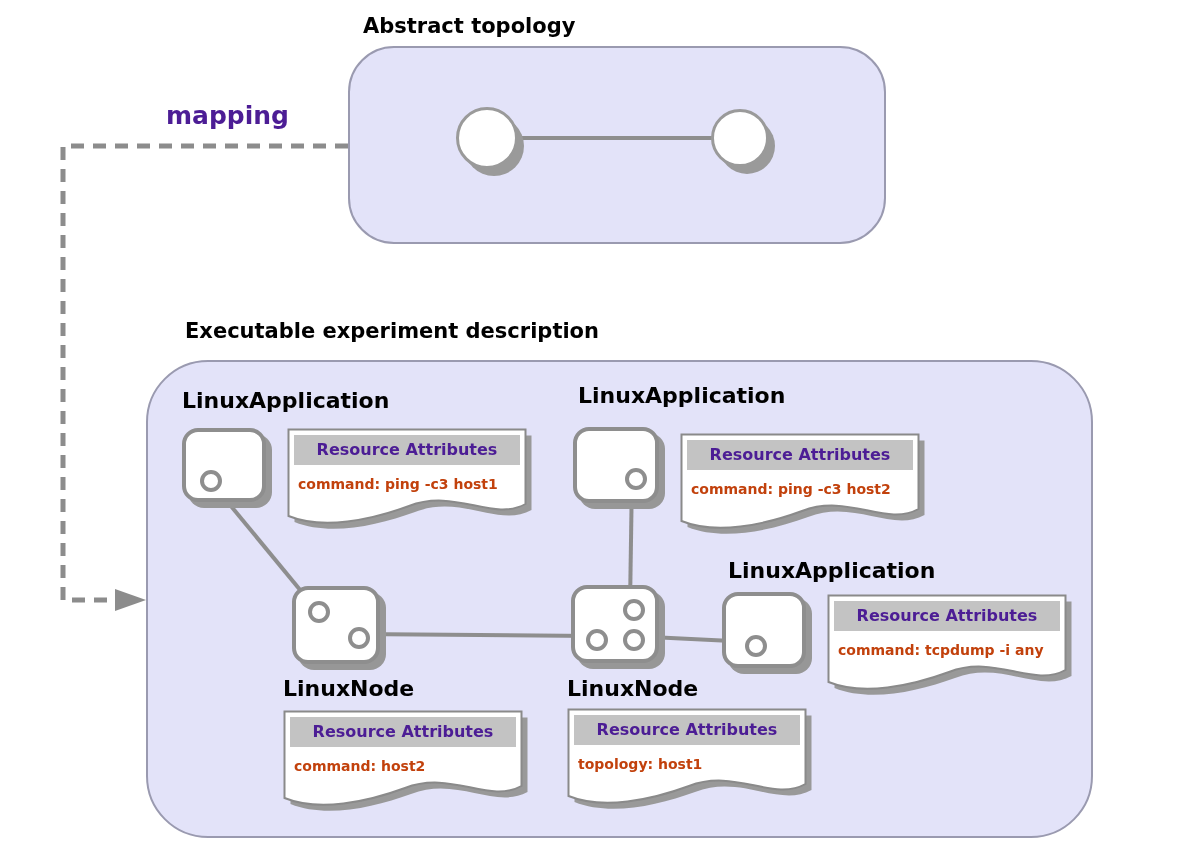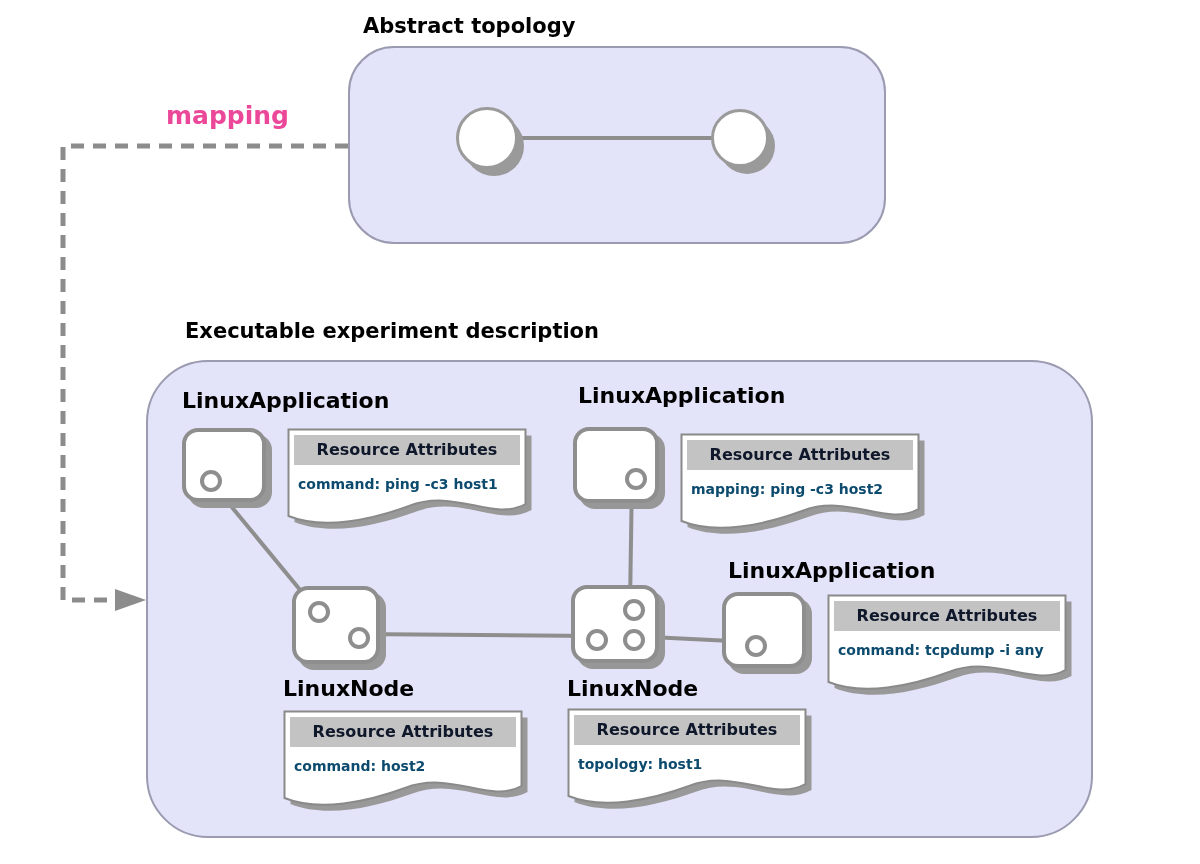--- a/index.html
+++ b/index.html
@@ -8,21 +8,21 @@
 
   
   .panel{position:absolute;background:#e3e3f9;border:2px solid #9a9ab0;box-sizing:border-box;z-index:1;}
   #abstract-panel{left:348px;top:46px;width:538px;height:198px;border-radius:46px;}
   #exec-panel{left:146px;top:360px;width:947px;height:478px;border-radius:62px;}
 
   
   .section-title{position:absolute;font-weight:bold;font-size:21px;color:#000;z-index:4;white-space:nowrap;}
   #title-abstract{left:363px;top:14px;}
   #title-exec{left:185px;top:319px;}
-  #mapping-label{position:absolute;left:166px;top:101px;font-weight:bold;font-size:25px;color:#ec4899;z-index:4;}
+  #mapping-label{position:absolute;left:166px;top:101px;font-weight:bold;font-size:25px;color:#4c1d95;z-index:4;}
   .unit-label{position:absolute;font-weight:bold;font-size:22px;color:#000;z-index:4;white-space:nowrap;}
   #label-app1{left:182px;top:388px;}
   #label-app2{left:578px;top:383px;}
   #label-app3{left:728px;top:558px;}
   #label-node1{left:283px;top:676px;}
   #label-node2{left:567px;top:676px;}
 
   
   .tcircle{position:absolute;background:#fff;border:3px solid #9a9a9a;border-radius:50%;
            box-shadow:7px 8px 0 -1px #9a9a9a;box-sizing:border-box;z-index:3;}
@@ -53,22 +53,22 @@
   #lnode2 .p1{left:48px;top:10px;}
   #lnode2 .p2{left:11px;top:40px;}
   #lnode2 .p3{left:48px;top:40px;}
 
   
   .note{position:absolute;width:240px;height:104px;z-index:3;}
   .note svg{position:absolute;left:0;top:0;overflow:visible;}
   .note-shadow{fill:#999999;stroke:none;}
   .note-paper{fill:#ffffff;stroke:#8a8a8a;stroke-width:2;}
   .note-band{position:absolute;left:7px;right:7px;top:7px;height:30px;background:#c3c3c3;
-             text-align:center;line-height:30px;font-weight:bold;font-size:16px;color:#0f172a;}
-  .note-body{position:absolute;left:11px;top:48px;font-weight:bold;font-size:14px;color:#0c4a6e;white-space:nowrap;}
+             text-align:center;line-height:30px;font-weight:bold;font-size:16px;color:#4c1d95;}
+  .note-body{position:absolute;left:11px;top:48px;font-weight:bold;font-size:14px;color:#c2410c;white-space:nowrap;}
   #note-app1{left:287px;top:428px;}
   #note-app2{left:680px;top:433px;}
   #note-app3{left:827px;top:594px;}
   #note-node1{left:283px;top:710px;}
   #note-node2{left:567px;top:708px;}
 </style>
 </head>
 <body>
 
 <div id="canvas">
@@ -127,21 +127,21 @@
     <div class="note-band">Resource Attributes</div>
     <div class="note-body">command: ping -c3 host1</div>
   </div>
 
   <div class="note" id="note-app2">
     <svg width="240" height="104" viewBox="0 0 240 104">
       <path class="note-shadow" d="M1.5,1.5 H238.5 V76 C206,94 168,60 122,78 C84,92 36,102 1.5,88 Z" transform="translate(6,6)"></path>
       <path class="note-paper" d="M1.5,1.5 H238.5 V76 C206,94 168,60 122,78 C84,92 36,102 1.5,88 Z"></path>
     </svg>
     <div class="note-band">Resource Attributes</div>
-    <div class="note-body">mapping: ping -c3 host2</div>
+    <div class="note-body">command: ping -c3 host2</div>
   </div>
 
   <div class="note" id="note-app3">
     <svg width="240" height="104" viewBox="0 0 240 104">
       <path class="note-shadow" d="M1.5,1.5 H238.5 V76 C206,94 168,60 122,78 C84,92 36,102 1.5,88 Z" transform="translate(6,6)"></path>
       <path class="note-paper" d="M1.5,1.5 H238.5 V76 C206,94 168,60 122,78 C84,92 36,102 1.5,88 Z"></path>
     </svg>
     <div class="note-band">Resource Attributes</div>
     <div class="note-body">command: tcpdump -i any</div>
   </div>

